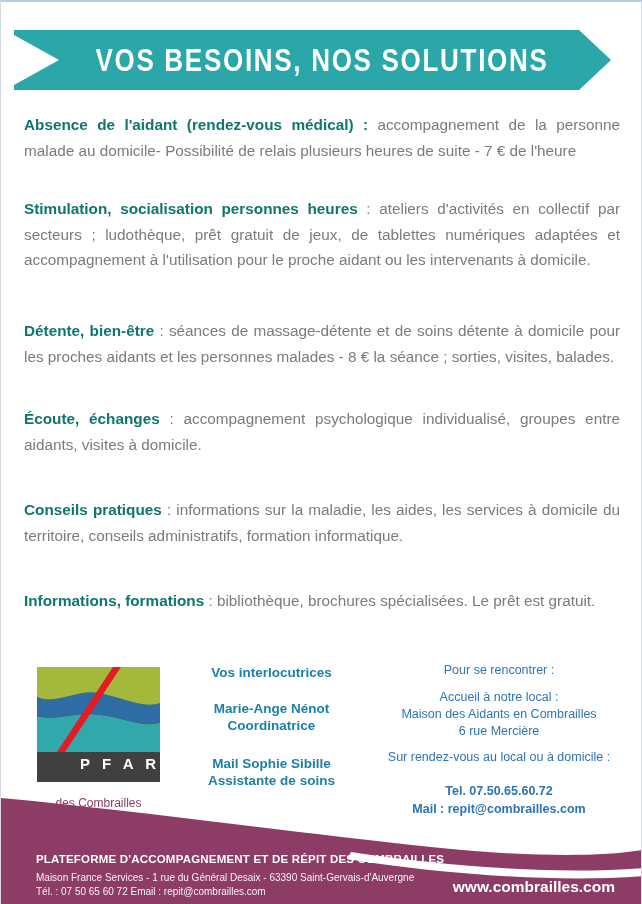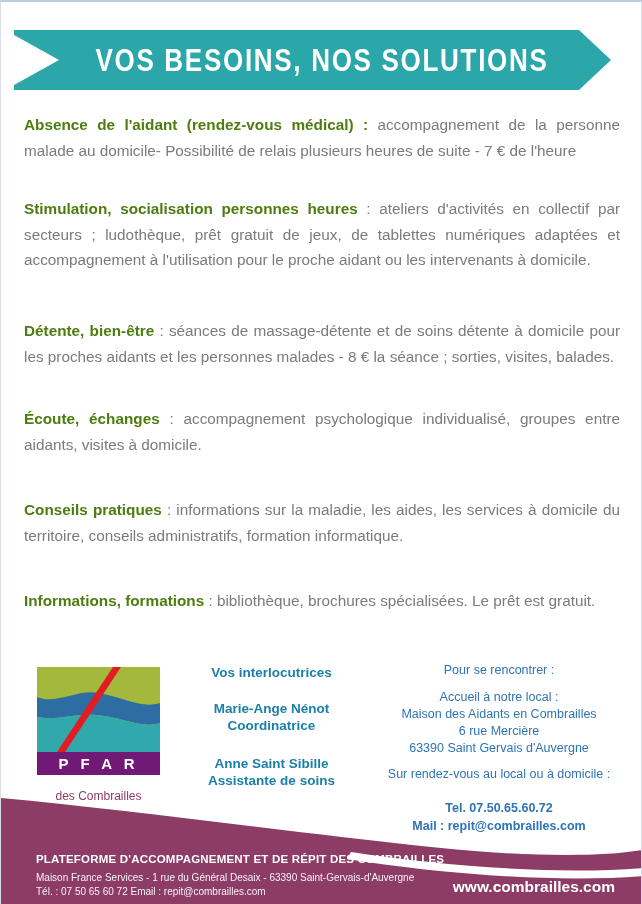--- a/index.html
+++ b/index.html
@@ -11,28 +11,28 @@
   
   .banner-svg{position:absolute;top:0;left:0;}
   .banner-title{
     position:absolute;top:41px;left:0;width:642px;text-align:center;
     color:#fff;font-weight:bold;font-size:31px;letter-spacing:2px;
     transform:scaleX(.84);transform-origin:50% 50%;white-space:nowrap;
   }
   
   .content{position:absolute;top:110px;left:23px;width:596px;}
   .sec{margin:0;font-size:15.3px;line-height:25.6px;text-align:justify;color:#7b7b7b;}
-  .sec .sec-head{font-weight:bold;color:#4d7c0f;}
+  .sec .sec-head{font-weight:bold;color:#0f766e;}
   .g1{margin-bottom:33px}.g2{margin-bottom:45px}.g3{margin-bottom:37px}
   .g4{margin-bottom:40px}.g5{margin-bottom:39px}.g6{margin-bottom:0}
   
   .logo{position:absolute;left:36px;top:665px;width:123px;text-align:center;}
   .logo svg{display:block;}
-  .pfar-band{height:23px;line-height:23px;background:#701a75;color:#fff;
-    font-weight:bold;font-size:15px;letter-spacing:4px;text-align:center;}
+  .pfar-band{height:30px;line-height:23px;background:#404040;color:#fff;
+    font-weight:bold;font-size:15px;letter-spacing:4px;text-align:right;}
   .pfar-sub{color:#8d3c66;font-size:12px;margin-top:14px;}
   
   .interloc{position:absolute;left:178px;top:662px;width:185px;text-align:center;
     color:#1b7fa8;font-weight:bold;font-size:13.5px;line-height:17px;}
   .interloc .i-title{margin-bottom:19px;text-align:center;}
   .interloc .person{margin-bottom:21px;}
   
   .meeting{position:absolute;left:365px;top:660px;width:266px;text-align:center;
     color:#2e74b5;font-size:12.5px;line-height:17px;}
   .meeting .m-title{margin-bottom:10px;}
@@ -77,31 +77,30 @@
     <div class="pfar-sub">des Combrailles</div>
   </div>
 
   <div class="interloc">
     <div class="i-title">Vos interlocutrices</div>
     <div class="person">
       <div>Marie-Ange Nénot</div>
       <div>Coordinatrice</div>
     </div>
     <div class="person">
-      <div>Anne Saint Sibille</div>
+      <div>Mail Sophie Sibille</div>
       <div>Assistante de soins</div>
     </div>
   </div>
 
   <div class="meeting">
     <div class="m-title">Pour se rencontrer :</div>
     <div>Accueil à notre local  :</div>
     <div>Maison des Aidants en Combrailles</div>
     <div>6 rue Mercière</div>
-    <div>63390 Saint Gervais d'Auvergne</div>
     <div class="m-appt">Sur rendez-vous au local ou à domicile :</div>
     <div class="m-bold">Tel. 07.50.65.60.72</div>
     <div class="m-bold">Mail : repit@combrailles.com</div>
   </div>
 
   <svg class="footer-svg" width="642" height="114" viewBox="0 0 642 114">
     <path d="M0,8 C130,20 290,42 430,57 C515,66 595,68 642,60 L642,114 L0,114 Z" fill="#8d3c66"></path>
     <path fill="#ffffff" d="M350,62 C440,76 555,85 642,78 L642,86 C555,93 440,84 346,69 Z"></path>
   </svg>
   <div class="footer-left">

